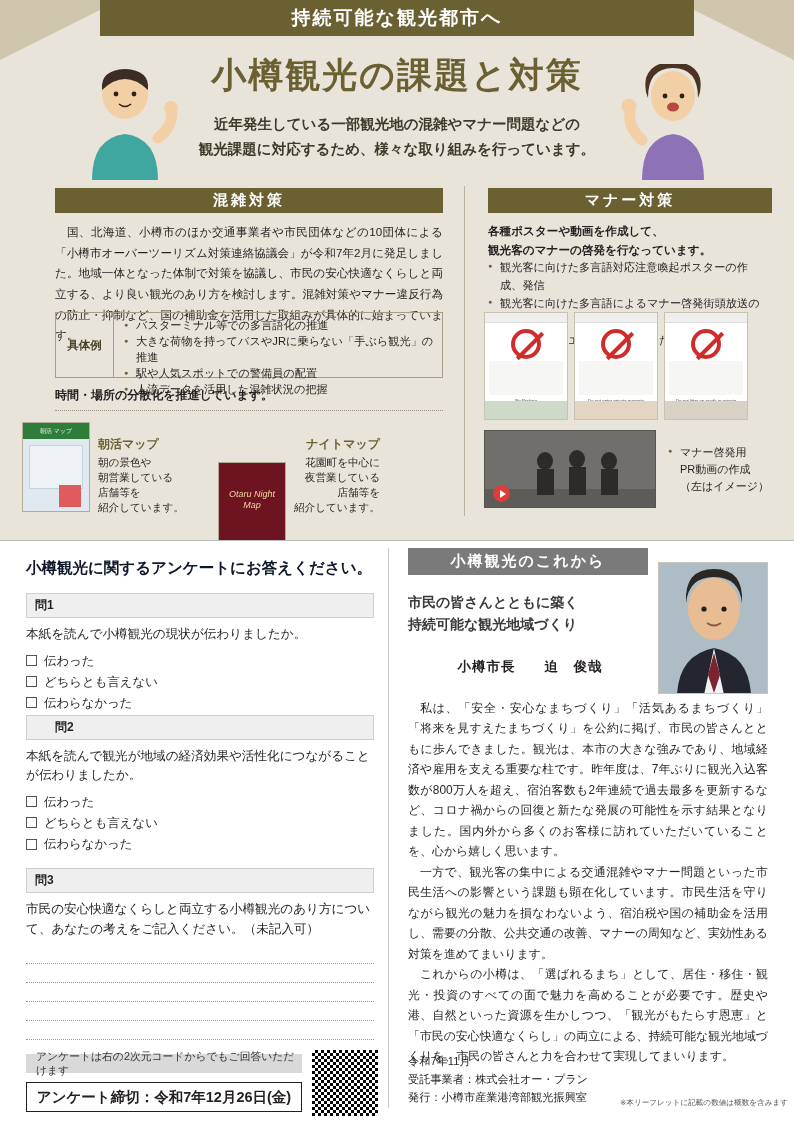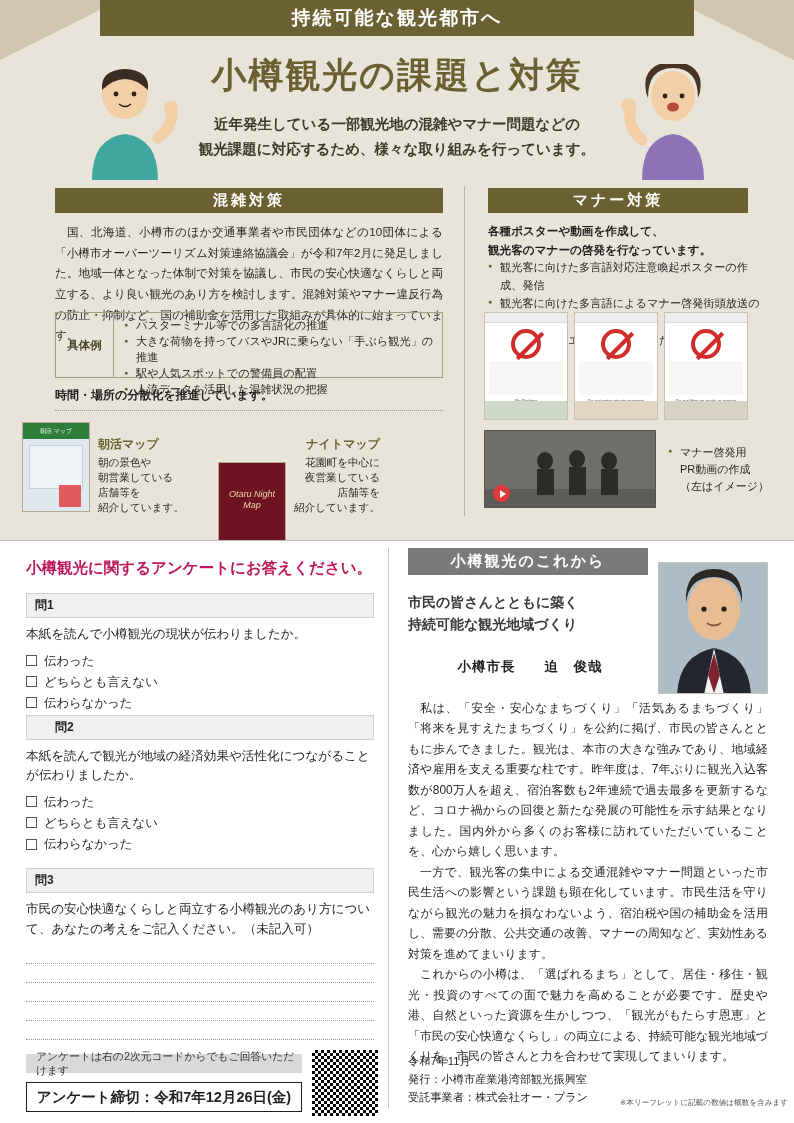--- a/index.html
+++ b/index.html
@@ -55,21 +55,21 @@
   .person-right { right: 66px; top: 64px; width: 110px; height: 116px; }
 
   
   .col-head {
     position: absolute; height: 25px;
     background: #6b6031; color: #fff;
     display: flex; align-items: center; justify-content: center;
     font-size: 15px; font-weight: bold; letter-spacing: 3px; text-align: right;
   }
   .col-head.left  { left: 55px;  top: 188px; width: 388px; }
-  .col-head.right { left: 488px; top: 188px; width: 260px; }
+  .col-head.right { left: 488px; top: 188px; width: 284px; }
 
   .divider-v {
     position: absolute; left: 464px; top: 186px; width: 1px; height: 330px;
     background: #b9b2a0;
   }
 
   .body-text-left {
     position: absolute; left: 55px; top: 222px; width: 388px;
     font-size: 11.6px; line-height: 1.78; color: #231f20;
     text-align: justify;
@@ -161,21 +161,21 @@
   .video-caption .vc-first { position: relative; padding-left: 12px; }
   .video-caption .vc-first::before {
     content: "●"; position: absolute; left: 0; top: 0; font-size: 7px; color: #6b6031; line-height: 2.1;
   }
   .video-caption .vc-line { padding-left: 12px; }
   .bottom-divider { position: absolute; left: 388px; top: 548px; width: 1px; height: 560px; background: #c9c9c9; }
   .bottom-topline { position: absolute; left: 0; top: 540px; width: 794px; height: 1px; background: #bdbdbd; }
 
   
   .survey { position: absolute; left: 26px; top: 558px; width: 348px; }
-  .survey-title { font-size: 15.5px; font-weight: bold; color: #be185d; margin-bottom: 14px; }
+  .survey-title { font-size: 15.5px; font-weight: bold; color: #0f172a; margin-bottom: 14px; }
   .q-head {
     background: #efefef; border: 1px solid #cfcfcf;
     font-size: 12px; font-weight: bold; padding: 3px 8px; margin-bottom: 7px;
   }
   .q-text { font-size: 12.6px; line-height: 1.55; margin-bottom: 6px; }
   .choice { font-size: 12.4px; line-height: 1.62; display: flex; align-items: center; gap: 7px; margin-bottom: 1px;}
   .cbox { width: 11px; height: 11px; border: 1px solid #555; flex: none; display:inline-block;}
   .write-lines { margin-top: 6px; }
   .write-lines div { border-bottom: 1px dotted #999; height: 19px; }
 
@@ -449,18 +449,18 @@
   <div class="mayor-name">小樽市長　　迫　俊哉</div>
 
   <div class="mayor-body">
     <p>私は、「安全・安心なまちづくり」「活気あるまちづくり」「将来を見すえたまちづくり」を公約に掲げ、市民の皆さんとともに歩んできました。観光は、本市の大きな強みであり、地域経済や雇用を支える重要な柱です。昨年度は、7年ぶりに観光入込客数が800万人を超え、宿泊客数も2年連続で過去最多を更新するなど、コロナ禍からの回復と新たな発展の可能性を示す結果となりました。国内外から多くのお客様に訪れていただいていることを、心から嬉しく思います。</p>
     <p>一方で、観光客の集中による交通混雑やマナー問題といった市民生活への影響という課題も顕在化しています。市民生活を守りながら観光の魅力を損なわないよう、宿泊税や国の補助金を活用し、需要の分散、公共交通の改善、マナーの周知など、実効性ある対策を進めてまいります。</p>
     <p>これからの小樽は、「選ばれるまち」として、居住・移住・観光・投資のすべての面で魅力を高めることが必要です。歴史や港、自然といった資源を生かしつつ、「観光がもたらす恩恵」と「市民の安心快適なくらし」の両立による、持続可能な観光地域づくりを、市民の皆さんと力を合わせて実現してまいります。</p>
   </div>
 
   <div class="colophon">
     <div>令和7年11月</div>
+    <div>受託事業者：株式会社オー・プラン</div>
     <div>発行：小樽市産業港湾部観光振興室</div>
-    <div>受託事業者：株式会社オー・プラン</div>
   </div>
   <div class="colophon-note">※本リーフレットに記載の数値は概数を含みます</div>
 
 </div>
 
 </body></html>

